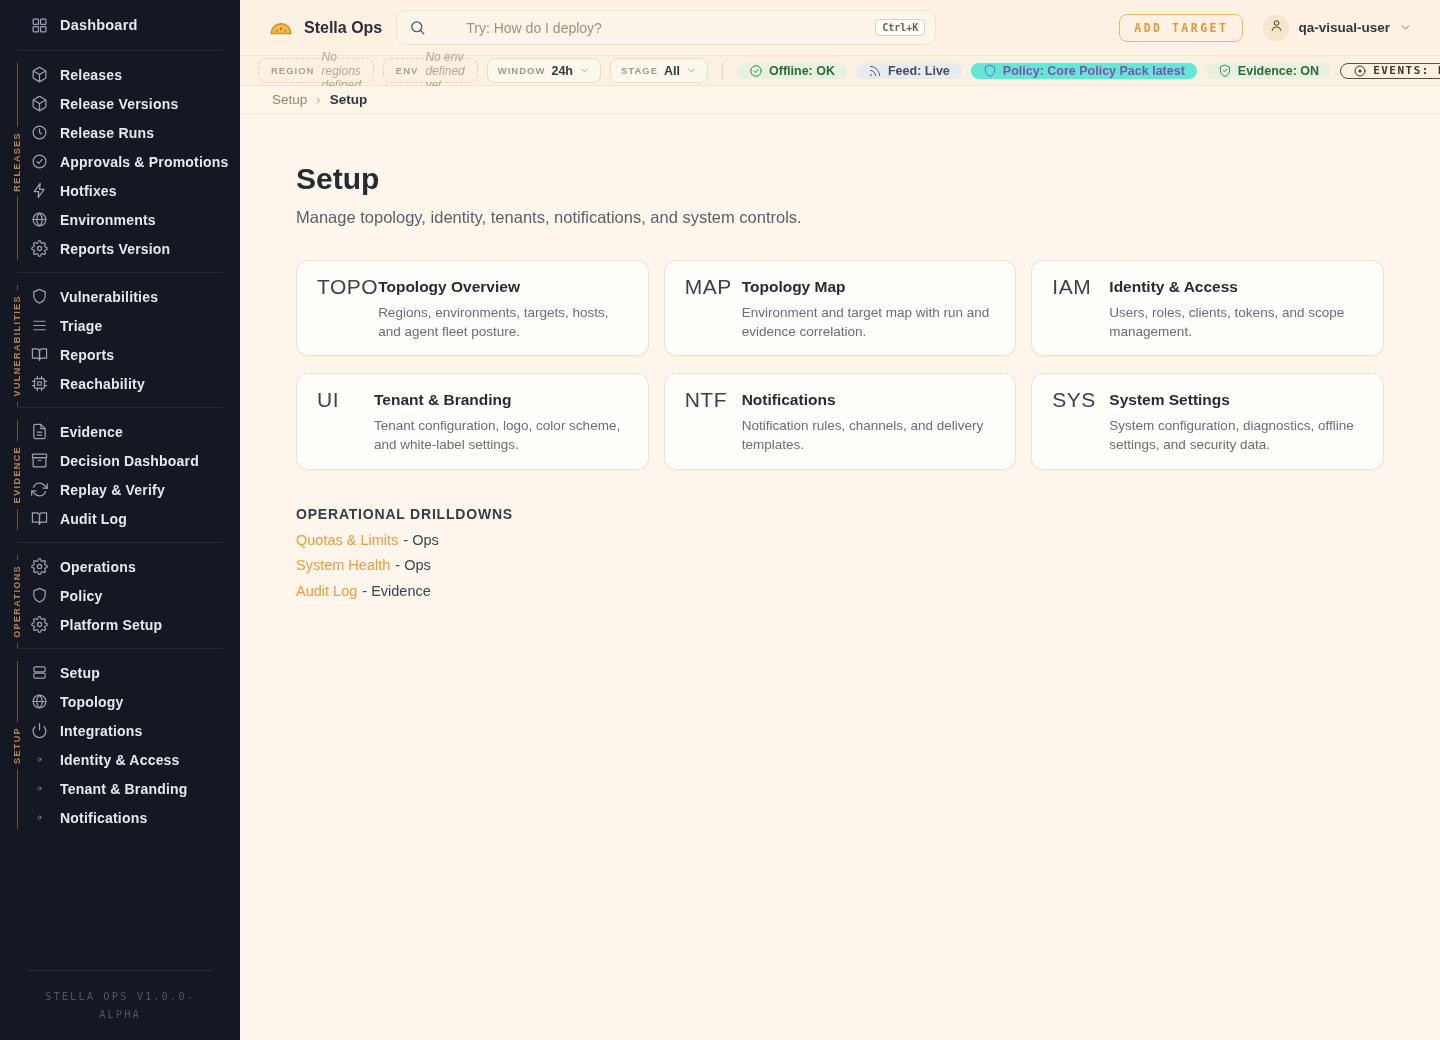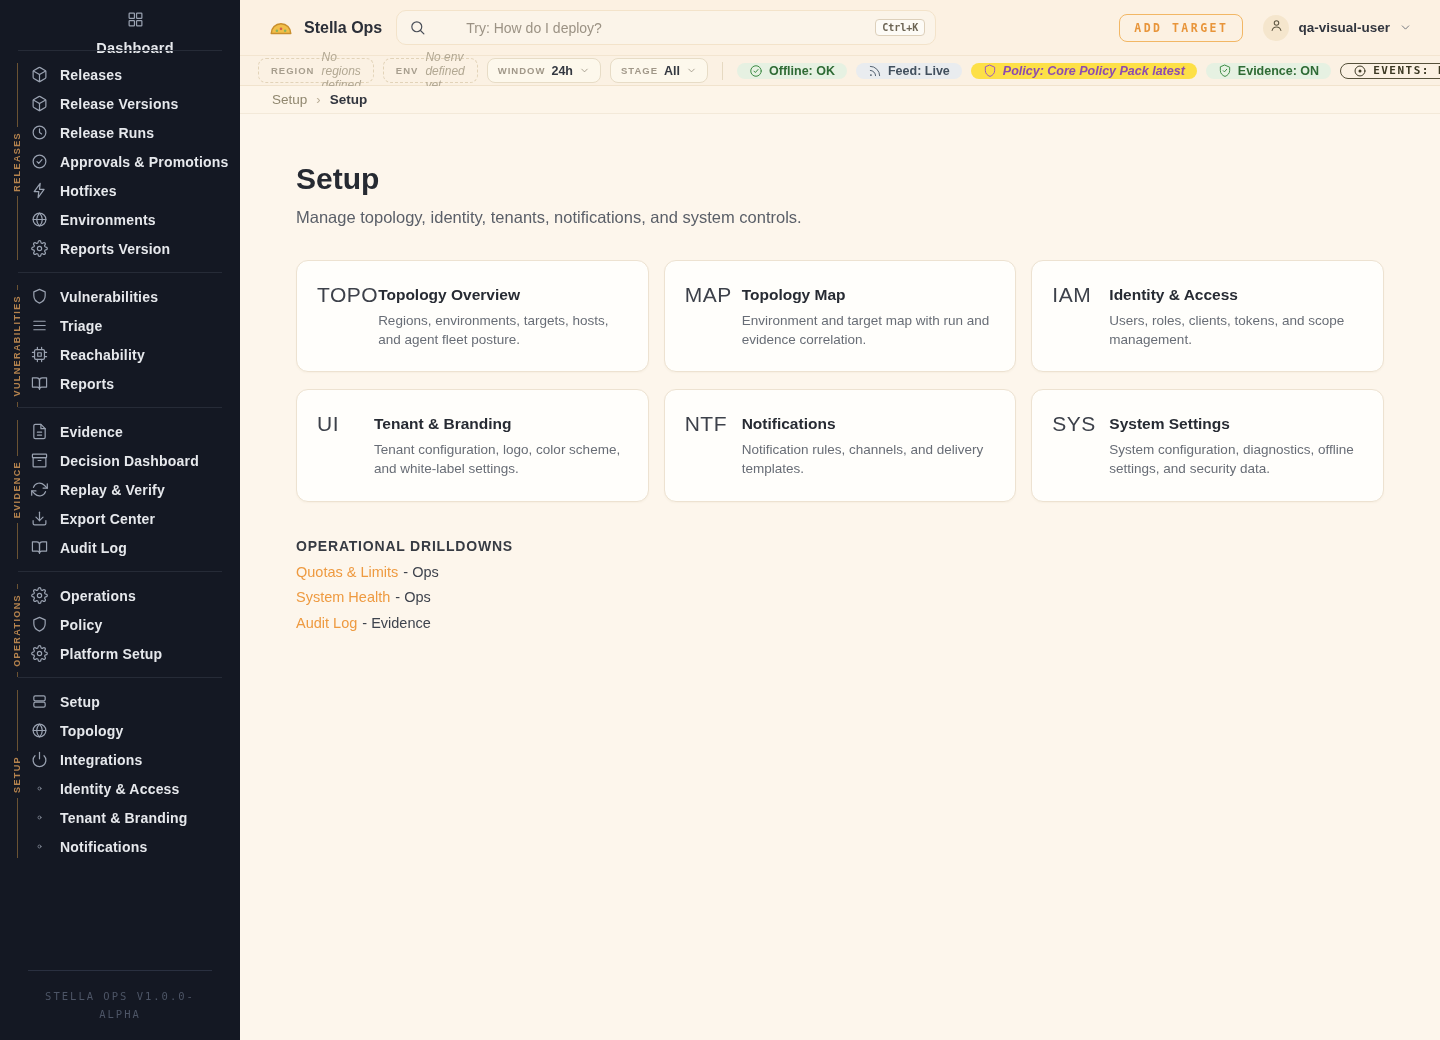--- a/index.html
+++ b/index.html
@@ -3,21 +3,21 @@
 <meta charset="utf-8">
 <style>
   * { margin:0; padding:0; box-sizing:border-box; }
   html,body { width:1440px; height:1040px; font-family:"Liberation Sans", sans-serif; }
   .app { display:flex; width:1440px; height:1040px; overflow:hidden; background:#fdf6ec; }
 
   
   .sidebar { width:240px; flex:0 0 240px; background:#141823; display:flex; flex-direction:column; overflow:hidden; }
   .side-top { padding:10px 0; }
   .nav-item { height:29px; display:flex; align-items:center; gap:12px; padding-left:30px; cursor:pointer; }
-  .nav-item.top { height:30px;flex-direction:column; }
+  .nav-item.top { height:30px; }
   .nav-icon { width:18px; height:18px; color:#9aa2b1; display:flex; align-items:center; justify-content:center; flex:0 0 18px; }
   .nav-icon svg { width:17px; height:17px; }
   .nav-icon.bullet svg { width:9px; height:9px; }
   .nav-label { font-size:14px; font-weight:700; color:#e6e8ec; letter-spacing:.2px; white-space:nowrap; }
   .nav-item.top .nav-label { font-size:14.5px; }
   .side-divider { height:1px; background:#262b37; margin:0 18px; }
   .group { position:relative; padding:9px 0; }
   .rail { position:absolute; left:11px; top:12px; bottom:12px; width:12px; display:flex; flex-direction:column; align-items:center; gap:5px; }
   .rail-line { flex:1 1 auto; width:1px; min-height:5px; background:#6a5233; }
   .rail-label { writing-mode:vertical-rl; transform:rotate(180deg); font-size:9px; font-weight:700; letter-spacing:1.4px; color:#b5834e; white-space:nowrap; }
@@ -58,37 +58,37 @@
   .select-value { font-size:12.5px; font-weight:600; color:#343841; }
   .select-pill .chev svg { width:11px; height:11px; color:#948c7c; }
   .vdivider { width:1px; height:18px; background:#e6d9c1; margin:0 5px; flex:0 0 1px; }
   .pill { height:16px; border-radius:999px; display:flex; align-items:center; gap:6px; padding:0 12px; font-size:12.5px; font-weight:600; white-space:nowrap; cursor:pointer; }
   .pill-icon { display:flex; }
   .pill-icon svg { width:14px; height:14px; }
   .pill-green  { background:#e6f1e2; color:#2f6b35; }
   .pill-green  .pill-icon { color:#3c8a42; }
   .pill-slate  { background:#e9ecef; color:#42505e; }
   .pill-slate  .pill-icon { color:#53616f; }
-  .pill-purple { background:#fde047; color:#8c4bb0;font-style:italic; }
+  .pill-purple { background:#5eead4; color:#8c4bb0; }
   .pill-purple .pill-icon { color:#9a55c0; }
   .pill-outline{ background:transparent; border:1.5px solid #55503a; color:#3b3823; font-family:"DejaVu Sans Mono",monospace; font-size:11px; font-weight:700; letter-spacing:1.5px; }
   .pill-outline .pill-icon { color:#3b3823; }
 
   
   .breadcrumbs { height:28px; flex:0 0 28px; display:flex; align-items:center; gap:9px; padding:0 32px; background:#fdf5e9; border-bottom:1px solid #f3e9d9; font-size:13.5px; }
   .crumb { color:#90876f; cursor:pointer; }
   .crumb-sep { color:#b9ad96; font-size:13px; }
   .crumb-current { color:#31353e; font-weight:600; }
 
   
   .content { flex:1; padding:48px 56px; background:#fdf6ec; overflow:hidden; }
   .page-title { font-size:30px; font-weight:700; color:#262a32; }
   .page-subtitle { margin-top:12px; font-size:16.5px; color:#5a5f68; }
   .cards { margin-top:33px; display:grid; grid-template-columns:repeat(3,1fr); gap:17px 15px; max-width:1088px; }
-  .card { background:#fffefb; border:1px solid #ede2d1; border-radius:12px; padding:22px 20px; min-height:96px; display:flex; align-items:flex-start; box-shadow:0 1px 2px rgba(160,130,90,.06); cursor:pointer; }
+  .card { background:#fffefb; border:1px solid #ede2d1; border-radius:12px; padding:14px 20px; min-height:96px; display:flex; align-items:flex-start; box-shadow:0 1px 2px rgba(160,130,90,.06); cursor:pointer; }
   .card-abbr { flex:0 0 57px; font-size:21px; font-weight:400; color:#3d414a; letter-spacing:.5px; line-height:23px; }
   .card-body { flex:1; min-width:0; }
   .card-title { font-size:15.5px; font-weight:700; color:#272b33; line-height:20px; padding-top:2px; }
   .card-desc { margin-top:6px; font-size:13.5px; color:#686d76; line-height:1.42; }
   .drilldowns { margin-top:36px; }
   .drill-heading { font-size:14px; font-weight:700; letter-spacing:.8px; color:#373b43; }
   .drill-row { margin-top:11px; font-size:14.5px; line-height:14.5px; }
   .drill-link { color:#ee9a40; text-decoration:none; cursor:pointer; }
   .drill-suffix { color:#3e434d; margin-left:5px; }
 </style>
@@ -204,35 +204,35 @@
             <span class="nav-icon">
               <svg viewBox="0 0 24 24" fill="none" stroke="currentColor" stroke-width="1.7" stroke-linecap="round" stroke-linejoin="round">
                 <path d="M4 6h16M4 12h16M4 18h16"></path>
               </svg>
             </span>
             <span class="nav-label">Triage</span>
           </div>
           <div class="nav-item">
             <span class="nav-icon">
               <svg viewBox="0 0 24 24" fill="none" stroke="currentColor" stroke-width="1.7" stroke-linecap="round" stroke-linejoin="round">
+                <path d="M2 4h6a4 4 0 0 1 4 4v12a3 3 0 0 0-3-3H2z"></path>
+                <path d="M22 4h-6a4 4 0 0 0-4 4v12a3 3 0 0 1 3-3h7z"></path>
+              </svg>
+            </span>
+            <span class="nav-label">Reports</span>
+          </div>
+          <div class="nav-item">
+            <span class="nav-icon">
+              <svg viewBox="0 0 24 24" fill="none" stroke="currentColor" stroke-width="1.7" stroke-linecap="round" stroke-linejoin="round">
                 <rect x="5" y="5" width="14" height="14" rx="2"></rect>
                 <rect x="9.5" y="9.5" width="5" height="5"></rect>
                 <path d="M9 2v3M15 2v3M9 19v3M15 19v3M2 9h3M2 15h3M19 9h3M19 15h3"></path>
               </svg>
             </span>
             <span class="nav-label">Reachability</span>
-          </div>
-          <div class="nav-item">
-            <span class="nav-icon">
-              <svg viewBox="0 0 24 24" fill="none" stroke="currentColor" stroke-width="1.7" stroke-linecap="round" stroke-linejoin="round">
-                <path d="M2 4h6a4 4 0 0 1 4 4v12a3 3 0 0 0-3-3H2z"></path>
-                <path d="M22 4h-6a4 4 0 0 0-4 4v12a3 3 0 0 1 3-3h7z"></path>
-              </svg>
-            </span>
-            <span class="nav-label">Reports</span>
           </div>
         </div>
         <div class="side-divider"></div>
         <div class="group">
           <div class="rail">
             <span class="rail-line"></span>
             <span class="rail-label">EVIDENCE</span>
             <span class="rail-line"></span>
           </div>
           <div class="nav-item">
@@ -258,30 +258,20 @@
           <div class="nav-item">
             <span class="nav-icon">
               <svg viewBox="0 0 24 24" fill="none" stroke="currentColor" stroke-width="1.7" stroke-linecap="round" stroke-linejoin="round">
                 <path d="M23 4v6h-6"></path>
                 <path d="M1 20v-6h6"></path>
                 <path d="M3.5 9a9 9 0 0 1 14.9-3.4L23 10"></path>
                 <path d="M1 14l4.6 4.4A9 9 0 0 0 20.5 15"></path>
               </svg>
             </span>
             <span class="nav-label">Replay &amp; Verify</span>
-          </div>
-          <div class="nav-item">
-            <span class="nav-icon">
-              <svg viewBox="0 0 24 24" fill="none" stroke="currentColor" stroke-width="1.7" stroke-linecap="round" stroke-linejoin="round">
-                <path d="M21 15v4a2 2 0 0 1-2 2H5a2 2 0 0 1-2-2v-4"></path>
-                <path d="M7 10l5 5 5-5"></path>
-                <path d="M12 15V3"></path>
-              </svg>
-            </span>
-            <span class="nav-label">Export Center</span>
           </div>
           <div class="nav-item">
             <span class="nav-icon">
               <svg viewBox="0 0 24 24" fill="none" stroke="currentColor" stroke-width="1.7" stroke-linecap="round" stroke-linejoin="round">
                 <path d="M2 4h6a4 4 0 0 1 4 4v12a3 3 0 0 0-3-3H2z"></path>
                 <path d="M22 4h-6a4 4 0 0 0-4 4v12a3 3 0 0 1 3-3h7z"></path>
               </svg>
             </span>
             <span class="nav-label">Audit Log</span>
           </div>

